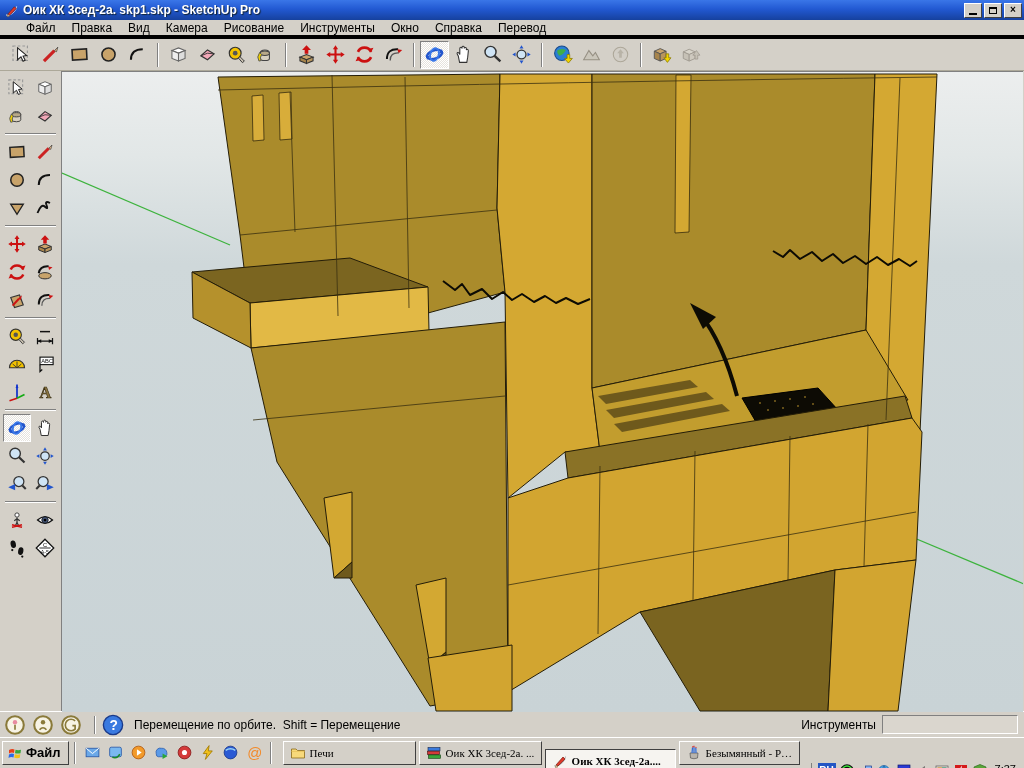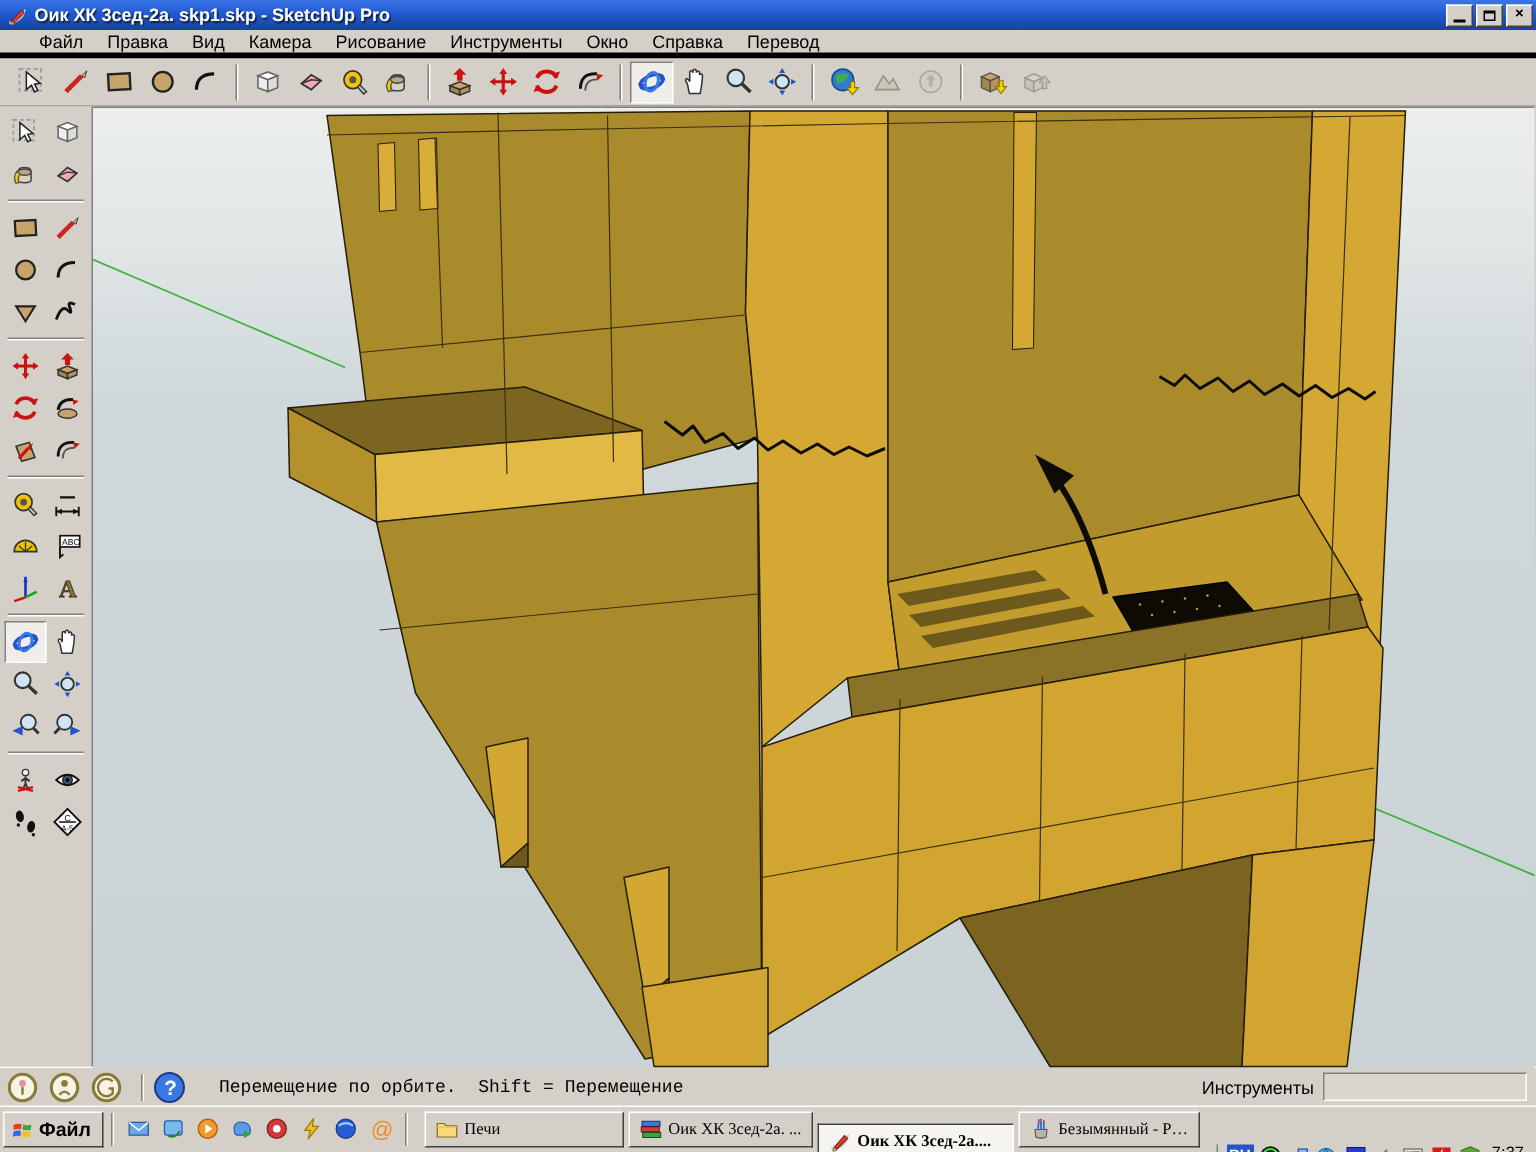--- a/index.html
+++ b/index.html
@@ -49,21 +49,21 @@
                      linear-gradient(45deg,#fff 25%,transparent 25%,transparent 75%,#fff 75%);
     background-size:2px 2px; background-position:0 0,1px 1px; }
   .canvas { width:961px; height:640px; position:relative; border-top:1px solid #808080; }
   .canvas svg { display:block; }
 
   
   .statusbar { height:26px; background:#d4d0c8; display:flex; align-items:center; padding:0 4px;
     border-top:1px solid #fff; font-size:12px; }
   .st-ico { width:22px; height:22px; margin-right:6px; }
   .st-sep { width:2px; height:18px; border-left:1px solid #808080; border-right:1px solid #fff; margin:0 6px; }
-  .st-msg { margin-left:16px; white-space:pre;font-family:Liberation Mono, monospace; }
+  .st-msg { margin-left:4px; white-space:pre; }
   .st-spacer { flex:1; }
   .measure-lbl { margin-right:6px; }
   .measure-box { width:136px; height:19px; background:#dad6ce; border:1px solid;
     border-color:#808080 #fff #fff #808080; margin-right:2px; }
 
   
   .taskbar { height:30px; background:#d4d0c8; border-top:1px solid #fff; display:flex; align-items:center; padding:0 2px; }
   .startbtn { height:24px; display:flex; align-items:center; gap:3px; padding:0 7px 0 4px;
     background:#d4d0c8; border:1px solid; border-color:#fff #404040 #404040 #fff;
     font-weight:bold; font-size:13px; }

